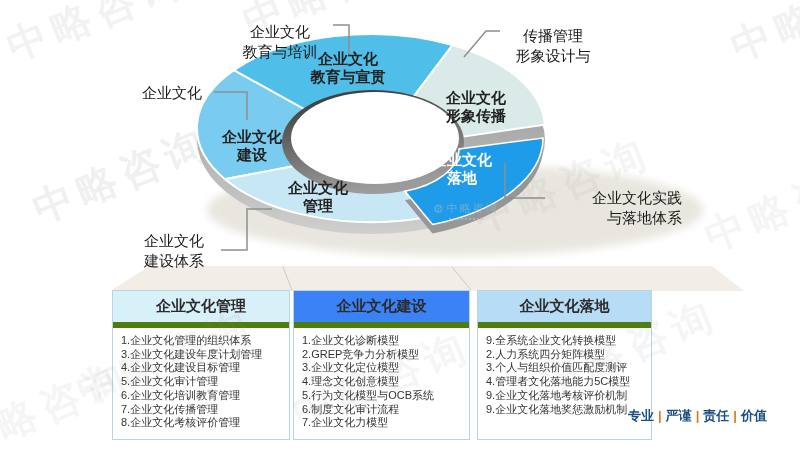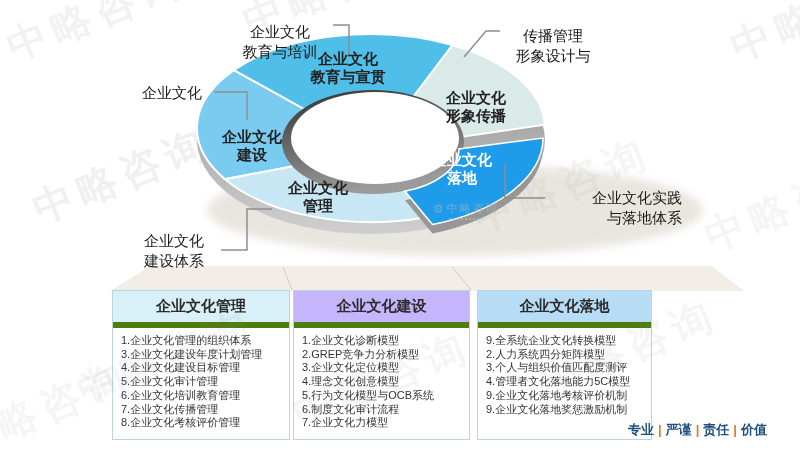--- a/index.html
+++ b/index.html
@@ -19,33 +19,33 @@
   
   .callout{position:absolute;z-index:3;font-size:15px;color:#1a1a1a;line-height:20px;text-align:center;}
   .callout span{display:block;}
   .callout--left{text-align:right;}
   
   .col-box{position:absolute;top:290px;height:150px;background:#fff;border:1px solid #b7d6e0;
            z-index:5;box-sizing:border-box;}
   .col-head{height:31px;display:flex;align-items:center;justify-content:center;
             font-size:15px;font-weight:600;color:#2b2b2b;border-bottom:6px solid #4d7c0f;}
   .head-1{background:#d8f0f8;}
-  .head-2{background:#c4b5fd;}
+  .head-2{background:#3b82f6;}
   .head-3{background:#b6dcf6;}
   .col-list{margin:0;padding:6px 4px 4px 8px;list-style:none;}
   .col-list li{font-size:11px;line-height:13.7px;color:#333;white-space:nowrap;}
   
   .logo-wm{position:absolute;left:433px;top:201px;z-index:4;color:#9db7c4;opacity:.65;
            font-size:11px;display:flex;align-items:center;gap:3px;pointer-events:none;}
   .logo-wm .gear{font-size:12px;}
   .logo-wm .logo-txt{letter-spacing:2px;}
   .logo-sub{position:absolute;left:449px;top:218px;width:34px;border-top:2px dotted #b9ccd6;
             opacity:.5;z-index:4;}
   
-  .motto{position:absolute;left:628px;top:421px;z-index:7;font-size:13px;font-weight:bold;
+  .motto{position:absolute;left:628px;top:407px;z-index:7;font-size:13px;font-weight:bold;
          color:#1d4e80;white-space:nowrap;}
   .motto-sep{color:#e07b1a;margin:0 4px;font-weight:bold;}
 </style>
 </head>
 <body>
 
 <div class="stage">
 
   <span class="wm" style="left:2px;top:-14px">中略咨询</span>
   <span class="wm" style="left:238px;top:-40px">中略咨询</span>

